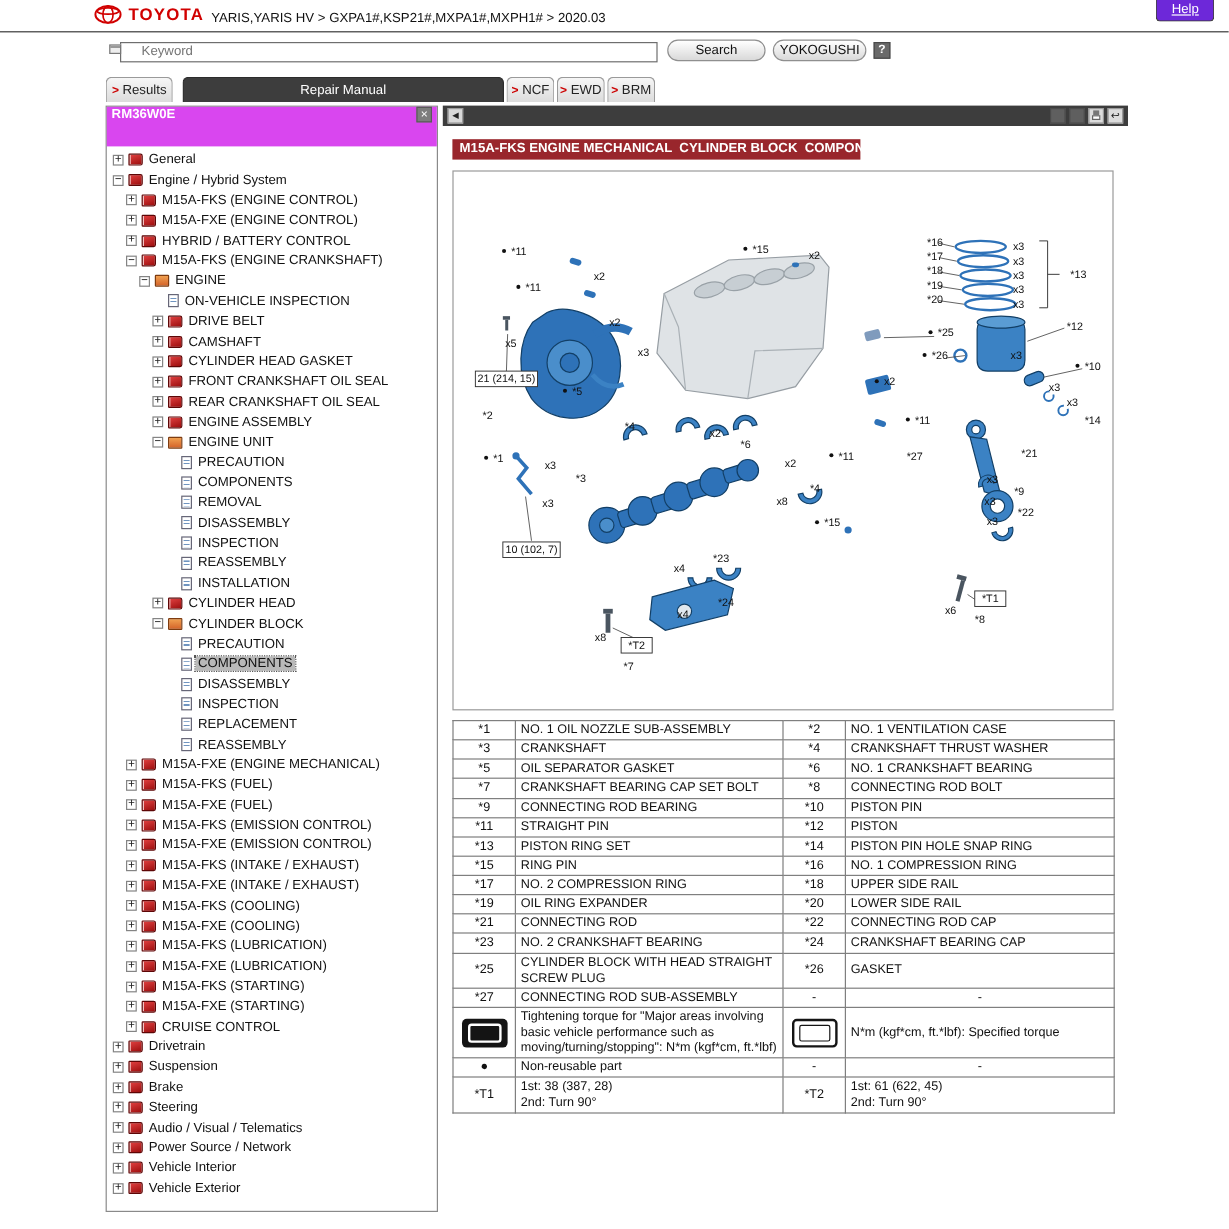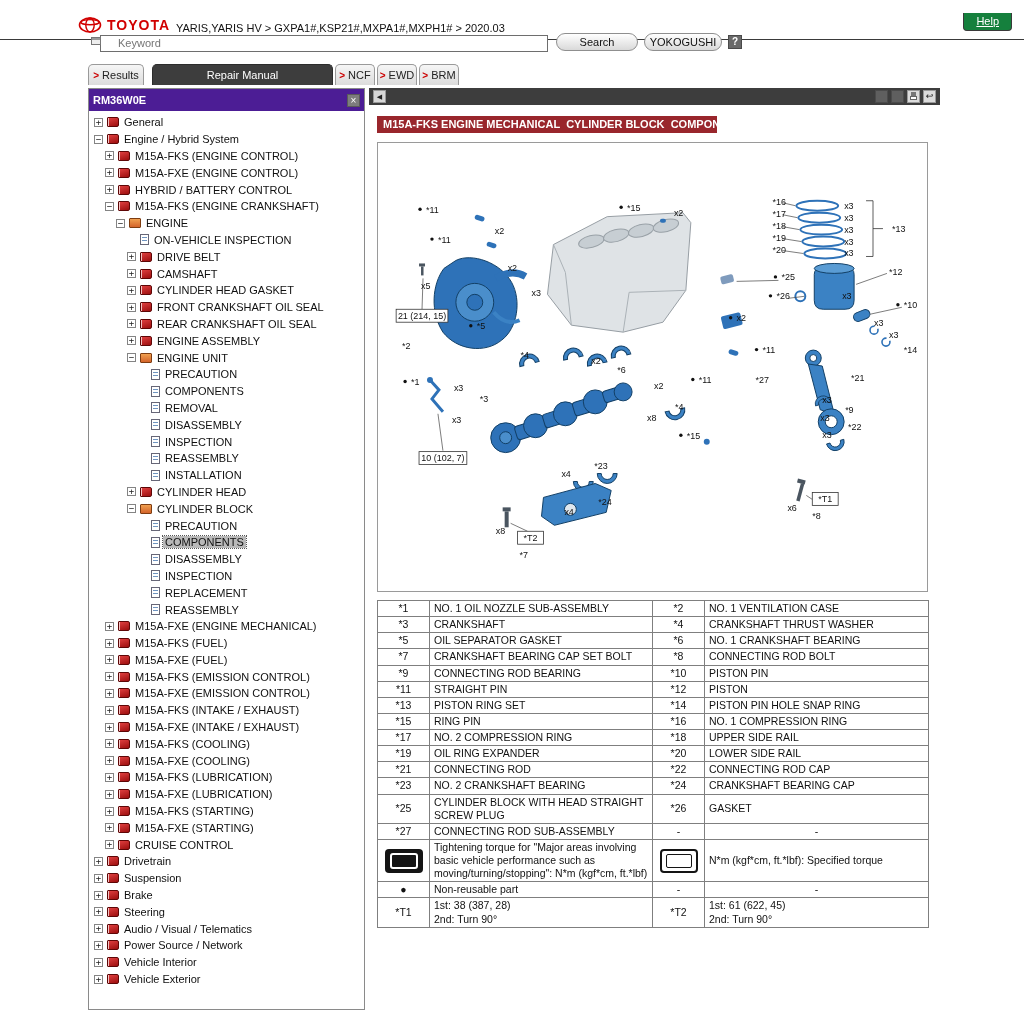--- a/index.html
+++ b/index.html
@@ -1,46 +1,46 @@
 <!DOCTYPE html>
 <html><head>
 <meta charset="utf-8">
 <style>
   * { margin:0; padding:0; box-sizing:border-box; }
   html,body { width:1024px; height:1024px; background:#fff; font-family:"Liberation Sans",sans-serif; overflow:hidden; }
   .app { position:relative; width:1024px; height:1024px; background:#fff; }
 
   
-  .top { position:absolute; left:0; top:13px; width:1024px; height:27px; border-bottom:1px solid #3a3a3a; background:#fff; }
+  .top { position:absolute; left:0; top:0; width:1024px; height:27px; border-bottom:1px solid #3a3a3a; background:#fff; }
   .logo { position:absolute; left:78px; top:4px; display:flex; align-items:center; gap:5px; }
   .logo-text { color:#d10000; font-weight:bold; font-size:14px; letter-spacing:1px; }
   .crumb { position:absolute; left:176px; top:9px; font-size:11px; color:#111; }
-  .help-btn { position:absolute; right:12px; top:0; background:#15803d; color:#fff; font-size:11px; text-decoration:underline; border:1px solid #3a3a3a; border-top:none; padding:2px 12px 3px; border-radius:0 0 4px 4px; cursor:pointer; }
+  .help-btn { position:absolute; right:12px; top:0; background:#6d28d9; color:#fff; font-size:11px; text-decoration:underline; border:1px solid #3a3a3a; border-top:none; padding:2px 12px 3px; border-radius:0 0 4px 4px; cursor:pointer; }
 
   
   .search-row { position:absolute; left:88px; top:33px; display:flex; align-items:center; gap:6px; }
   .kw-wrap { position:relative;padding-left:12px; }
   .kw-icon { position:absolute; left:3px; top:4px; width:10px; height:8px; border:1px solid #777; background:#eee; box-shadow:inset 0 2px 0 #999; }
   .kw-input { width:448px; height:17px; border:1px solid #6e6e6e; font-size:11px; padding:0 4px 0 17px; color:#333; }
   .pill { border:1px solid #8f8f8f; background:linear-gradient(#fff,#d9d9d9); border-radius:9px; font-size:11px; padding:2px 0; cursor:pointer; color:#111; }
   .pill.search { width:82px; margin-left:2px; }
   .pill.yoko { width:78px; }
   .q-btn { width:14px; height:14px; background:#6a6a6a; color:#fff; font-size:10px; font-weight:bold; border:1px solid #4a4a4a; text-align:center; line-height:12px; cursor:pointer; }
 
   
   .tab-row { position:absolute; left:88px; top:63px; height:22px; display:flex; align-items:flex-end; }
   .tab { height:21px; display:flex; align-items:center; justify-content:center; font-size:11px; border:1px solid #9a9a9a; border-bottom:none; border-radius:5px 5px 0 0; background:linear-gradient(#f6f6f6,#dcdcdc); color:#222; cursor:pointer; gap:3px; }
   .tab .arr { color:#cc0000; font-weight:bold; font-size:10px; }
   .tab.results { width:56px; margin-right:8px; }
-  .tab.active { width:181px; background:#3d3d3d; color:#fff; border-color:#2c2c2c; font-size:11px; margin-right:2px; }
+  .tab.active { width:268px; background:#3d3d3d; color:#fff; border-color:#2c2c2c; font-size:11px; margin-right:2px; }
   .tab.mini { width:40px; margin-right:2px; }
 
   
   .sidebar { position:absolute; left:88px; top:88px; width:277px; height:922px; border:1px solid #8a8a8a; background:#fff; }
-  .side-head { height:22px; background:#4c1d95; color:#fff; font-size:11px; font-weight:bold; display:flex; align-items:center; padding:0 4px; }
+  .side-head { height:33px; background:#d946ef; color:#fff; font-size:11px; font-weight:bold; display:flex; align-items:flex-start; padding:0 4px; }
   .side-head .sp { flex:1; }
   .x-btn { width:13px; height:13px; background:#7d7d7d; color:#fff; border:1px solid #5a5a5a; font-size:10px; line-height:11px; text-align:center; cursor:pointer; }
   .tree { padding:3px 0 0 0; overflow:hidden; height:903px; }
   .trow { display:flex; align-items:center; height:16.8px; font-size:11px; color:#101010; white-space:nowrap; cursor:pointer; }
   .exp { width:9px; height:9px; flex:none; border:1px solid #848484; background:#fff; color:#222; font-size:9px; line-height:7px; text-align:center; margin-right:3px; font-family:"DejaVu Sans Mono",monospace; }
   .exp.none { visibility:hidden; }
   .ticon { flex:none; margin:0 3px 0 1px; }
   .ticon.book { width:12px; height:10px; background:linear-gradient(160deg,#e04040,#9c0e0e); border:1px solid #5e0606; border-radius:1px 2px 2px 1px; box-shadow:inset 1px 0 0 #f3c3c3; }
   .ticon.folder { width:12px; height:10px; background:linear-gradient(#f0a050,#d4642a); border:1px solid #7e3c10; border-radius:1px; }
   .ticon.doc { width:9px; height:11px; background:#fff; border:1px solid #667; }

